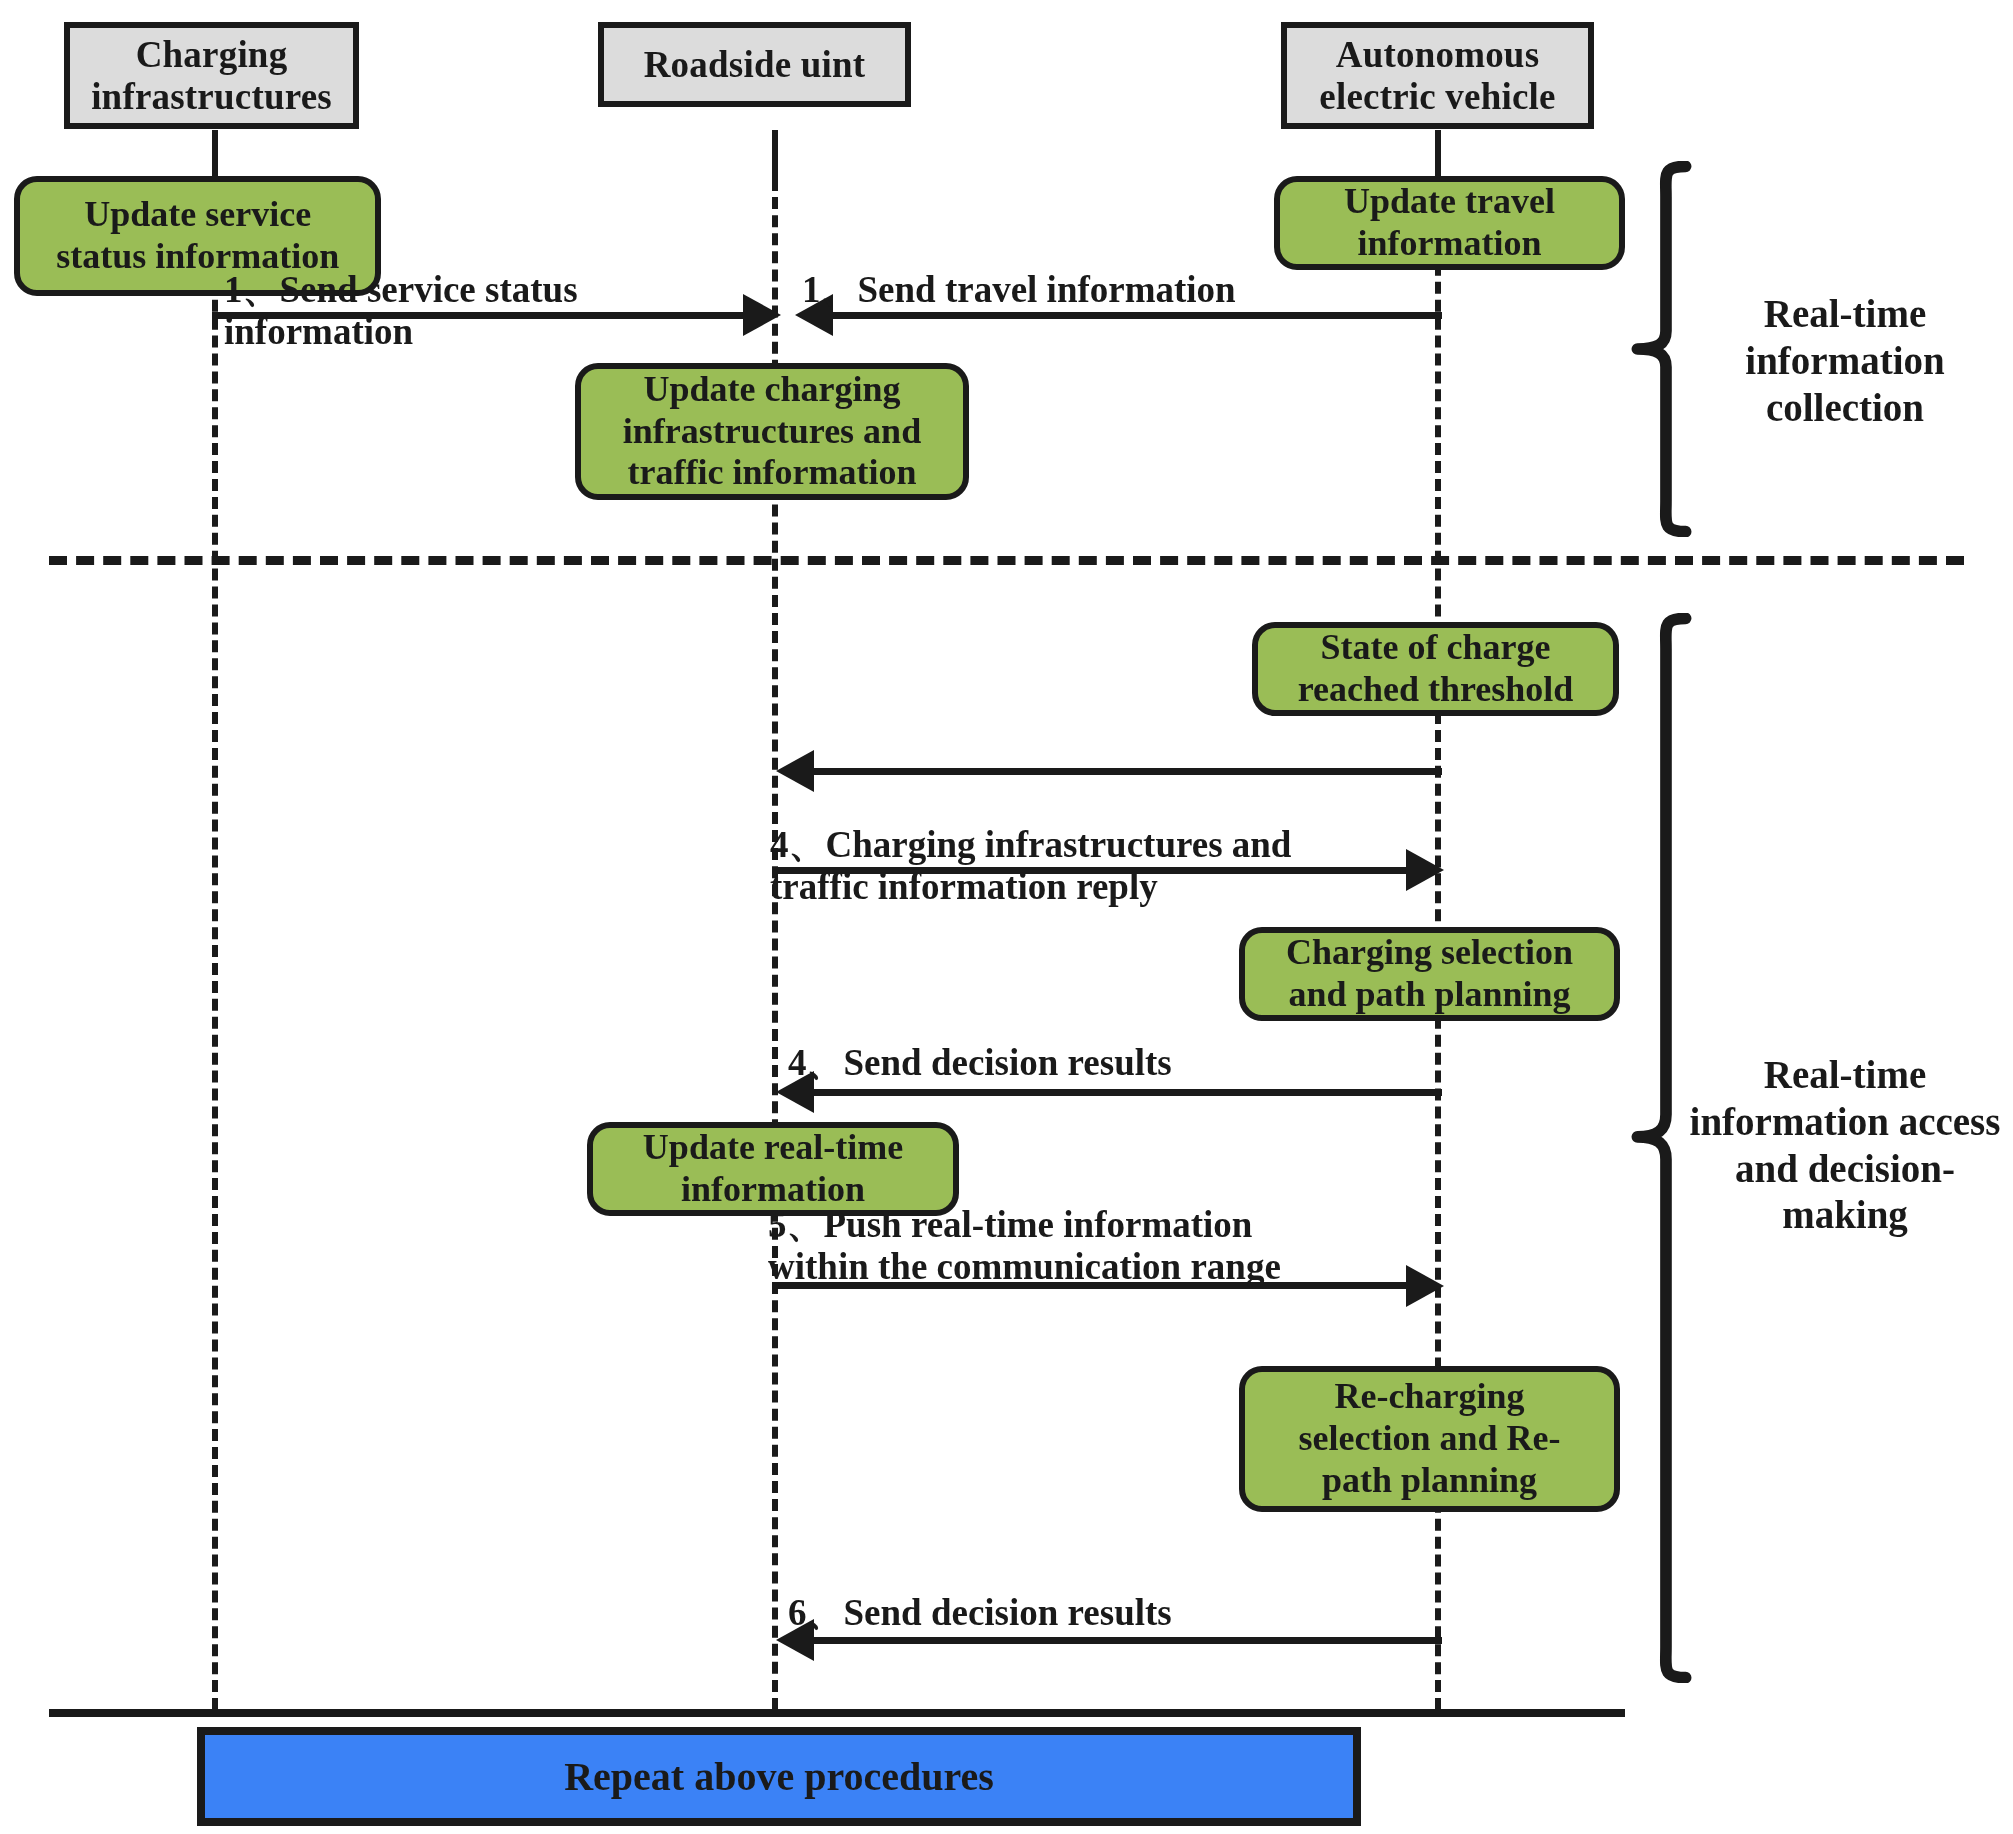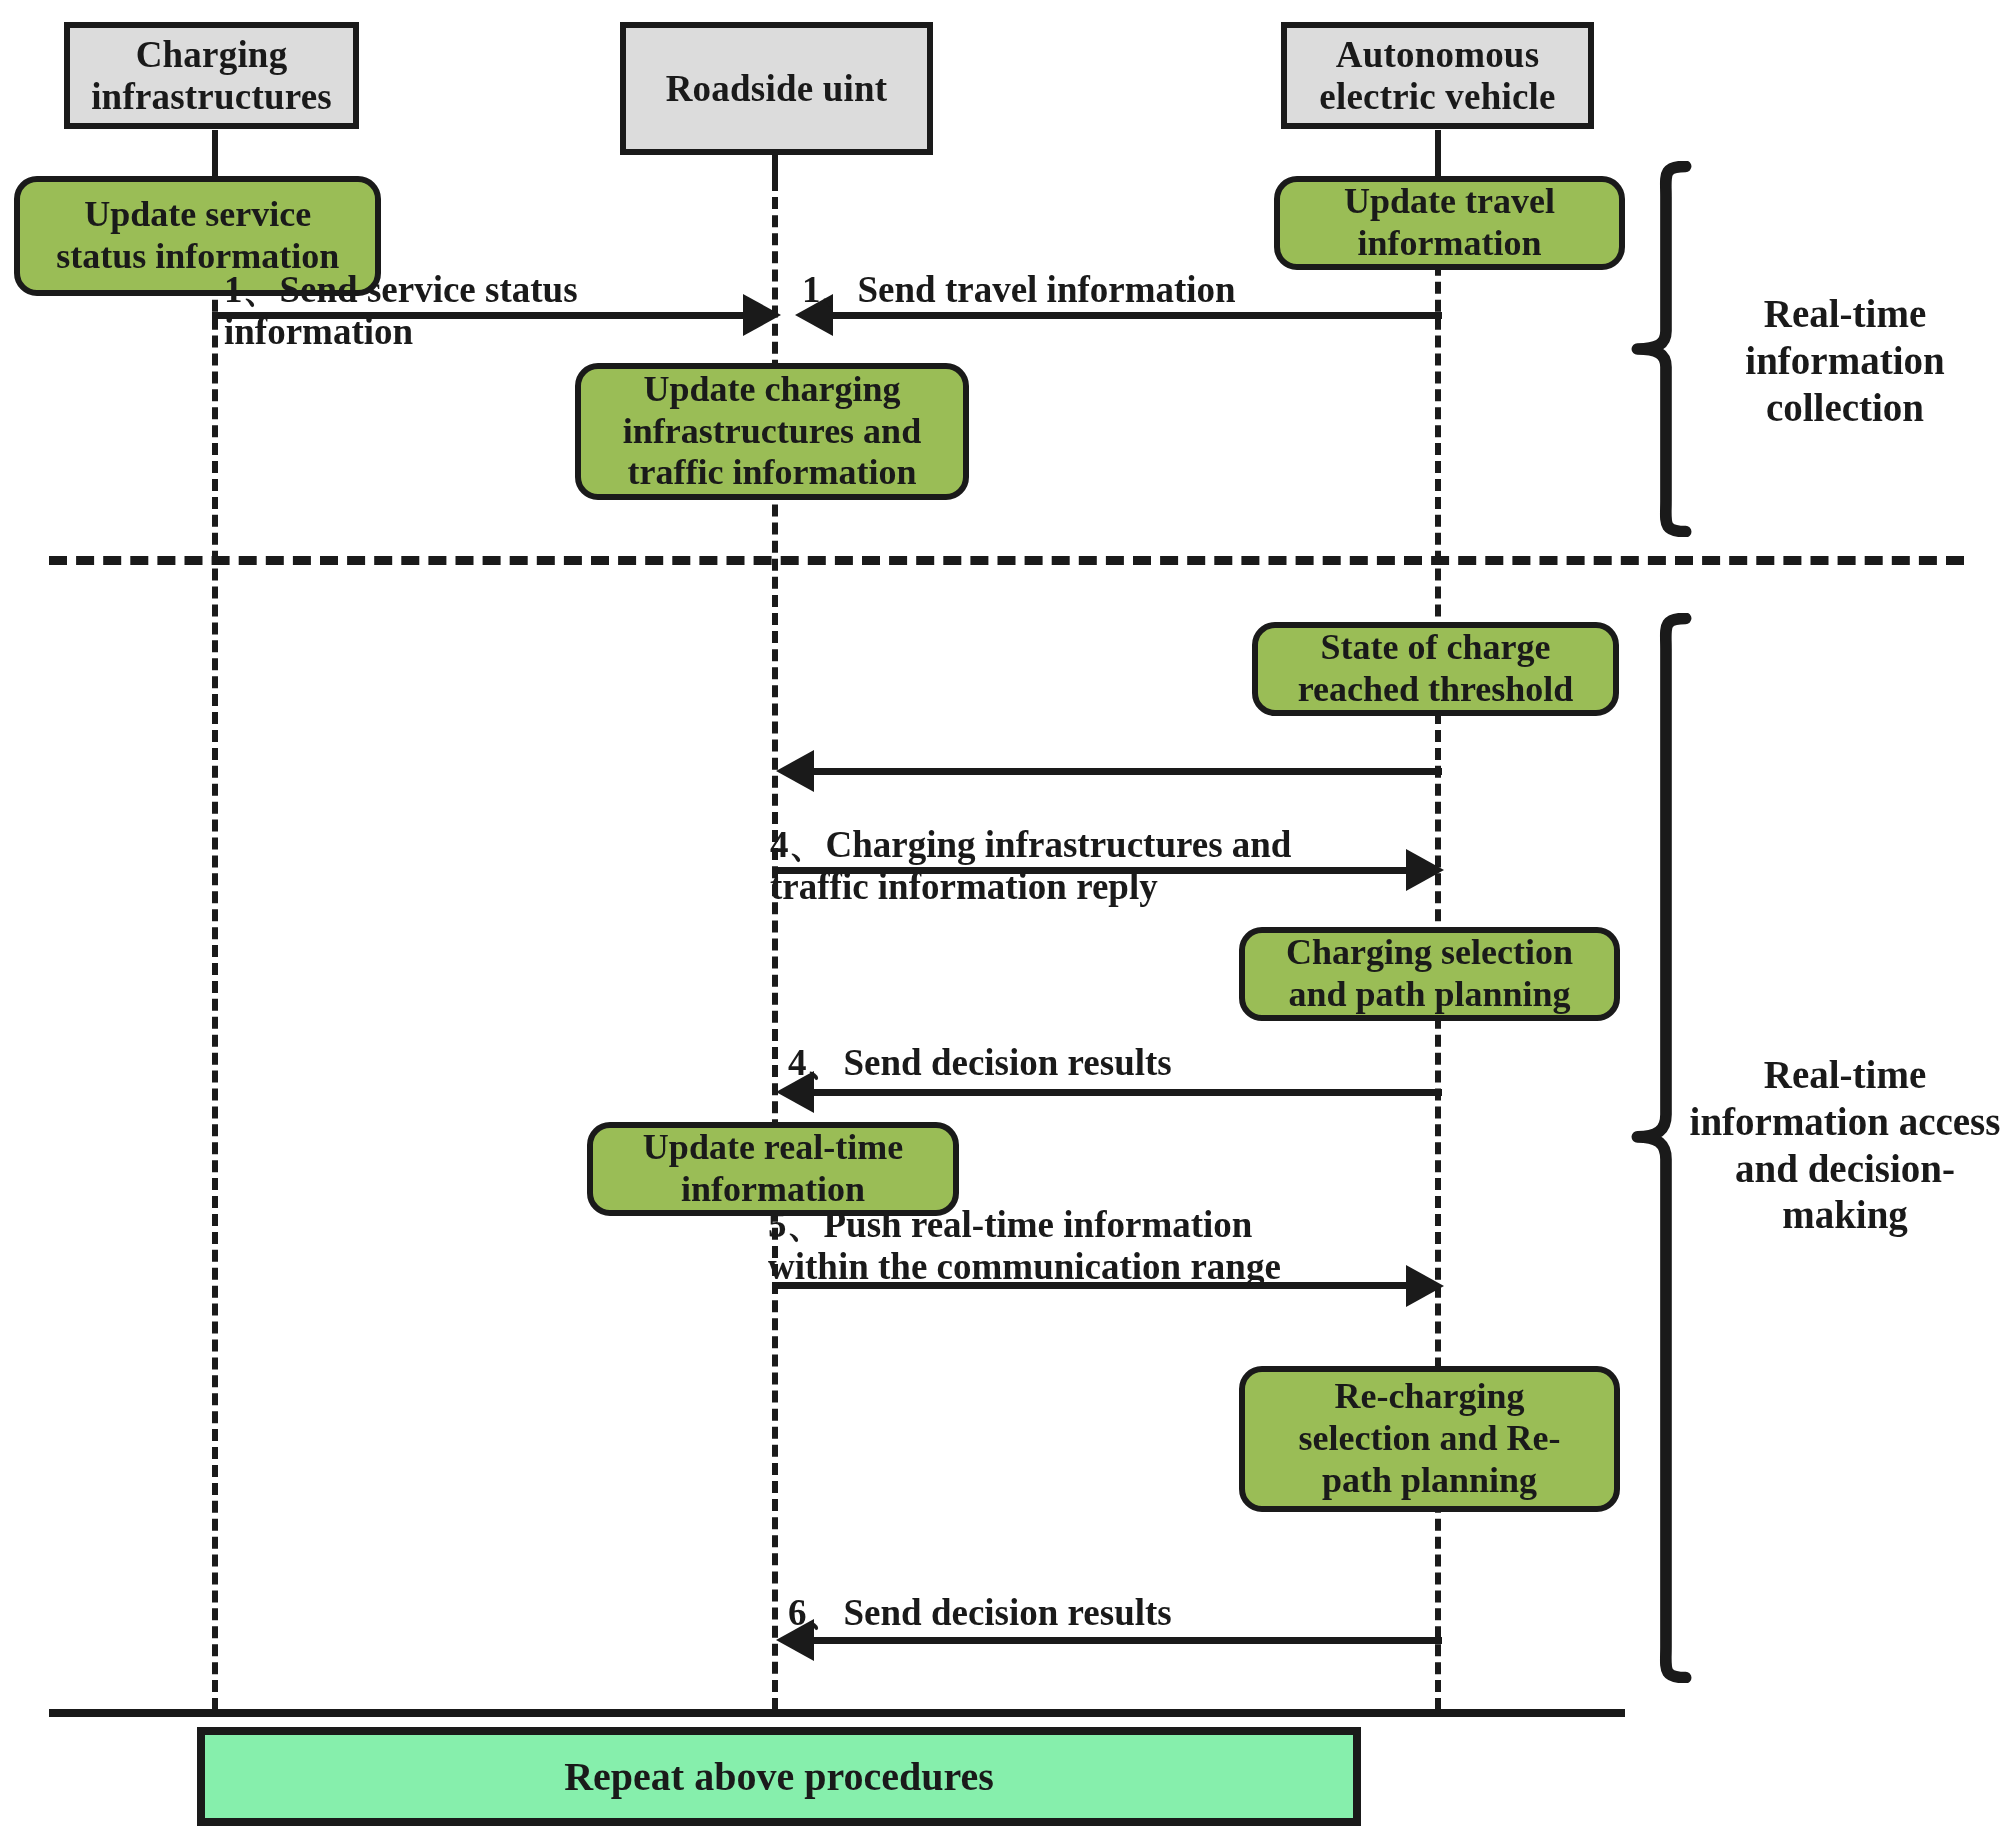--- a/index.html
+++ b/index.html
@@ -30,21 +30,21 @@
 
   .msg-label{
     position:absolute;text-align:left;font-weight:bold;font-size:37px;
     line-height:1.14;z-index:7;white-space:pre-line;
   }
 
   .separator{position:absolute;left:49px;right:49px;height:0;border-top:9.9px dashed #1a1a1a;z-index:3;}
   .baseline{position:absolute;height:8px;background:#1a1a1a;z-index:3;}
 
   .repeat-bar{
-    position:absolute;background:#86efac;border:8px solid #1a1a1a;
+    position:absolute;background:#3b82f6;border:8px solid #1a1a1a;
     display:flex;align-items:center;justify-content:center;
     font-weight:bold;font-size:40px;box-sizing:border-box;z-index:6;
   }
 
   .brace{position:absolute;z-index:5;}
   .brace svg{display:block;}
   .brace-label{
     position:absolute;text-align:center;font-weight:bold;font-size:39px;
     line-height:1.2;white-space:pre-line;z-index:6;
   }
@@ -59,21 +59,21 @@
 
   <div class="lifeline-solid" style="left:772px;top:130px;height:49px;"></div>
   <div class="lifeline" style="left:772px;top:179px;height:1531px;"></div>
 
   <div class="lifeline-solid" style="left:1435px;top:130px;height:49px;"></div>
   <div class="lifeline" style="left:1435px;top:228px;height:1482px;"></div>
 
   <div class="actor-box" style="left:64px;top:22.4px;width:295px;height:107px;white-space:pre-line;">Charging
 infrastructures</div>
 
-  <div class="actor-box" style="left:620px;top:22.4px;width:313px;height:133px;white-space:pre-line;">Roadside uint</div>
+  <div class="actor-box" style="left:598px;top:22.4px;width:313px;height:85px;white-space:pre-line;">Roadside uint</div>
 
   <div class="actor-box" style="left:1281px;top:22.4px;width:313px;height:107px;white-space:pre-line;">Autonomous
 electric vehicle</div>
 
   <div class="act-box" style="left:14.3px;top:176px;width:367px;height:120px;white-space:pre-line;">Update service
 status information</div>
 
   <div class="act-box" style="left:1274px;top:176px;width:351px;height:94px;white-space:pre-line;">Update travel
 information</div>
 

